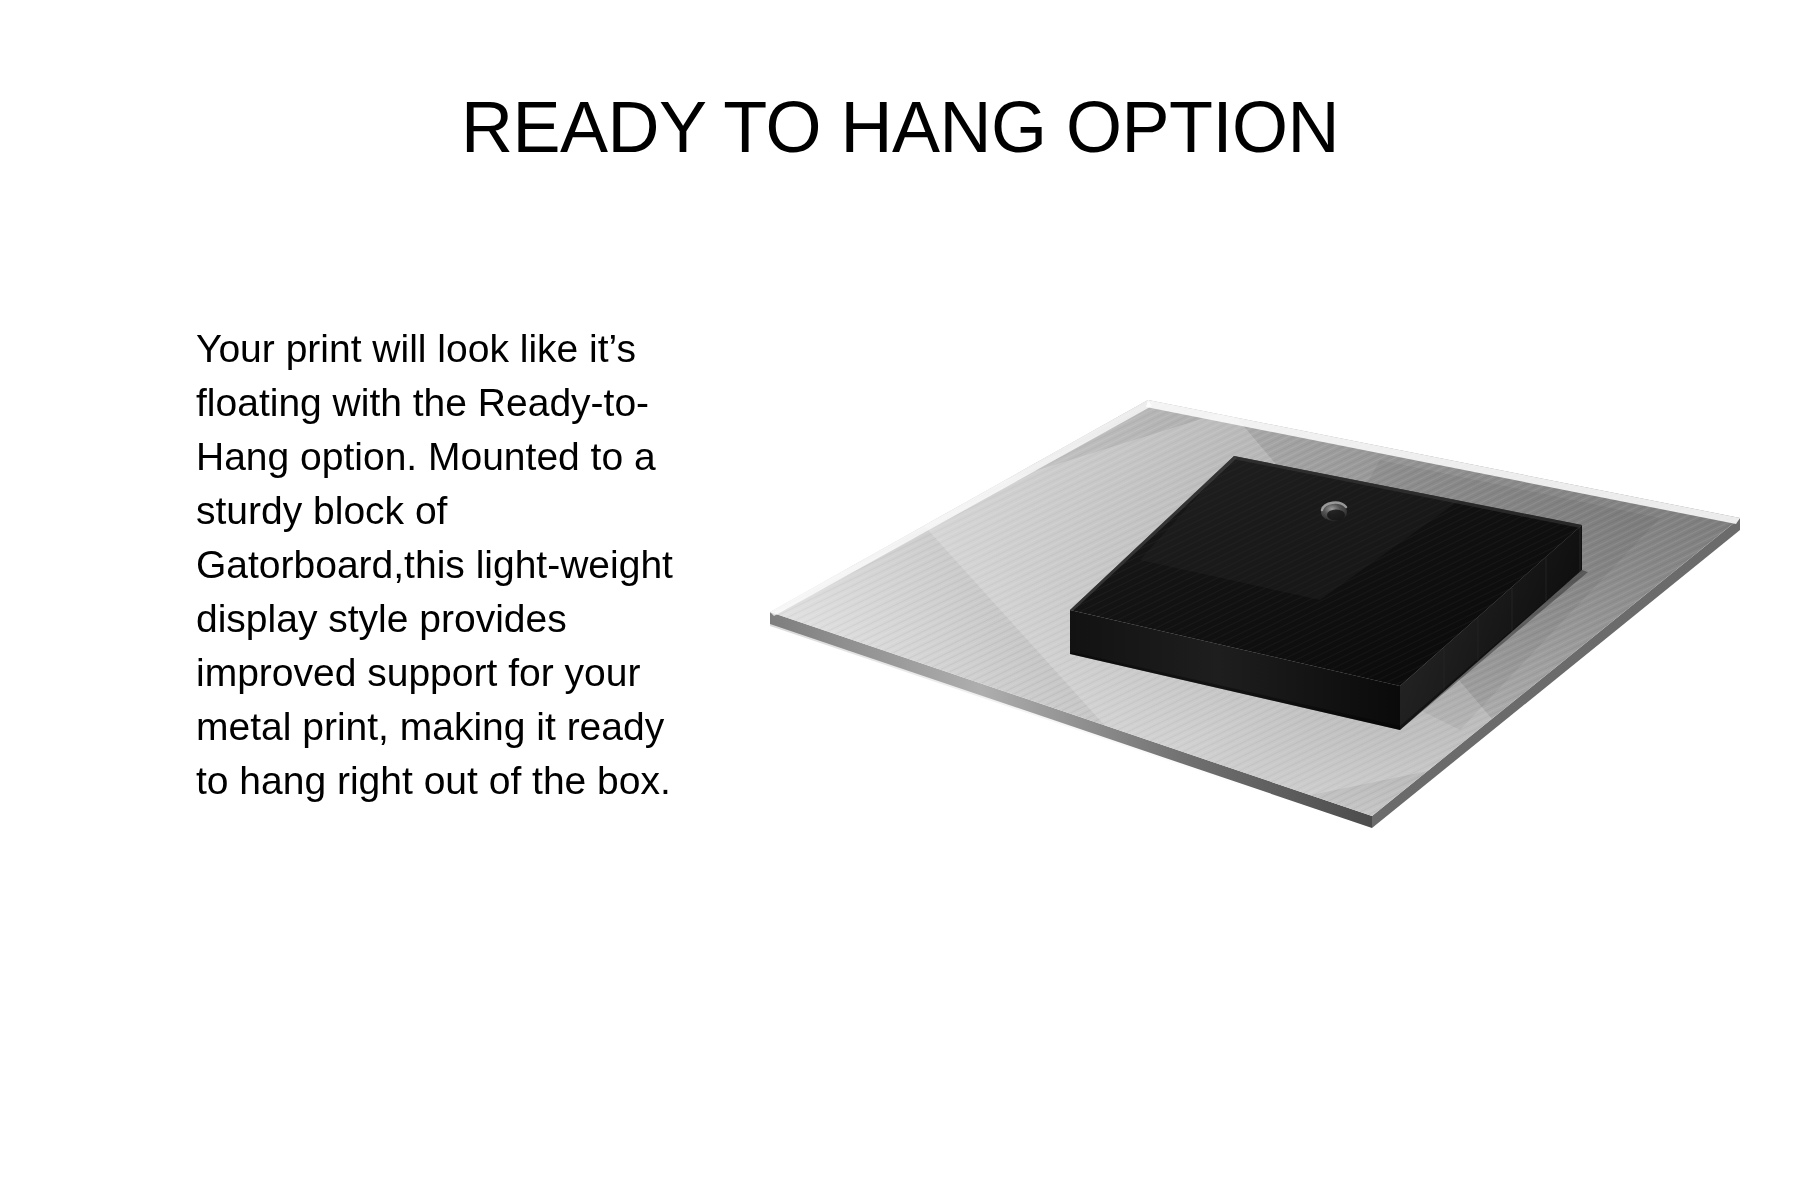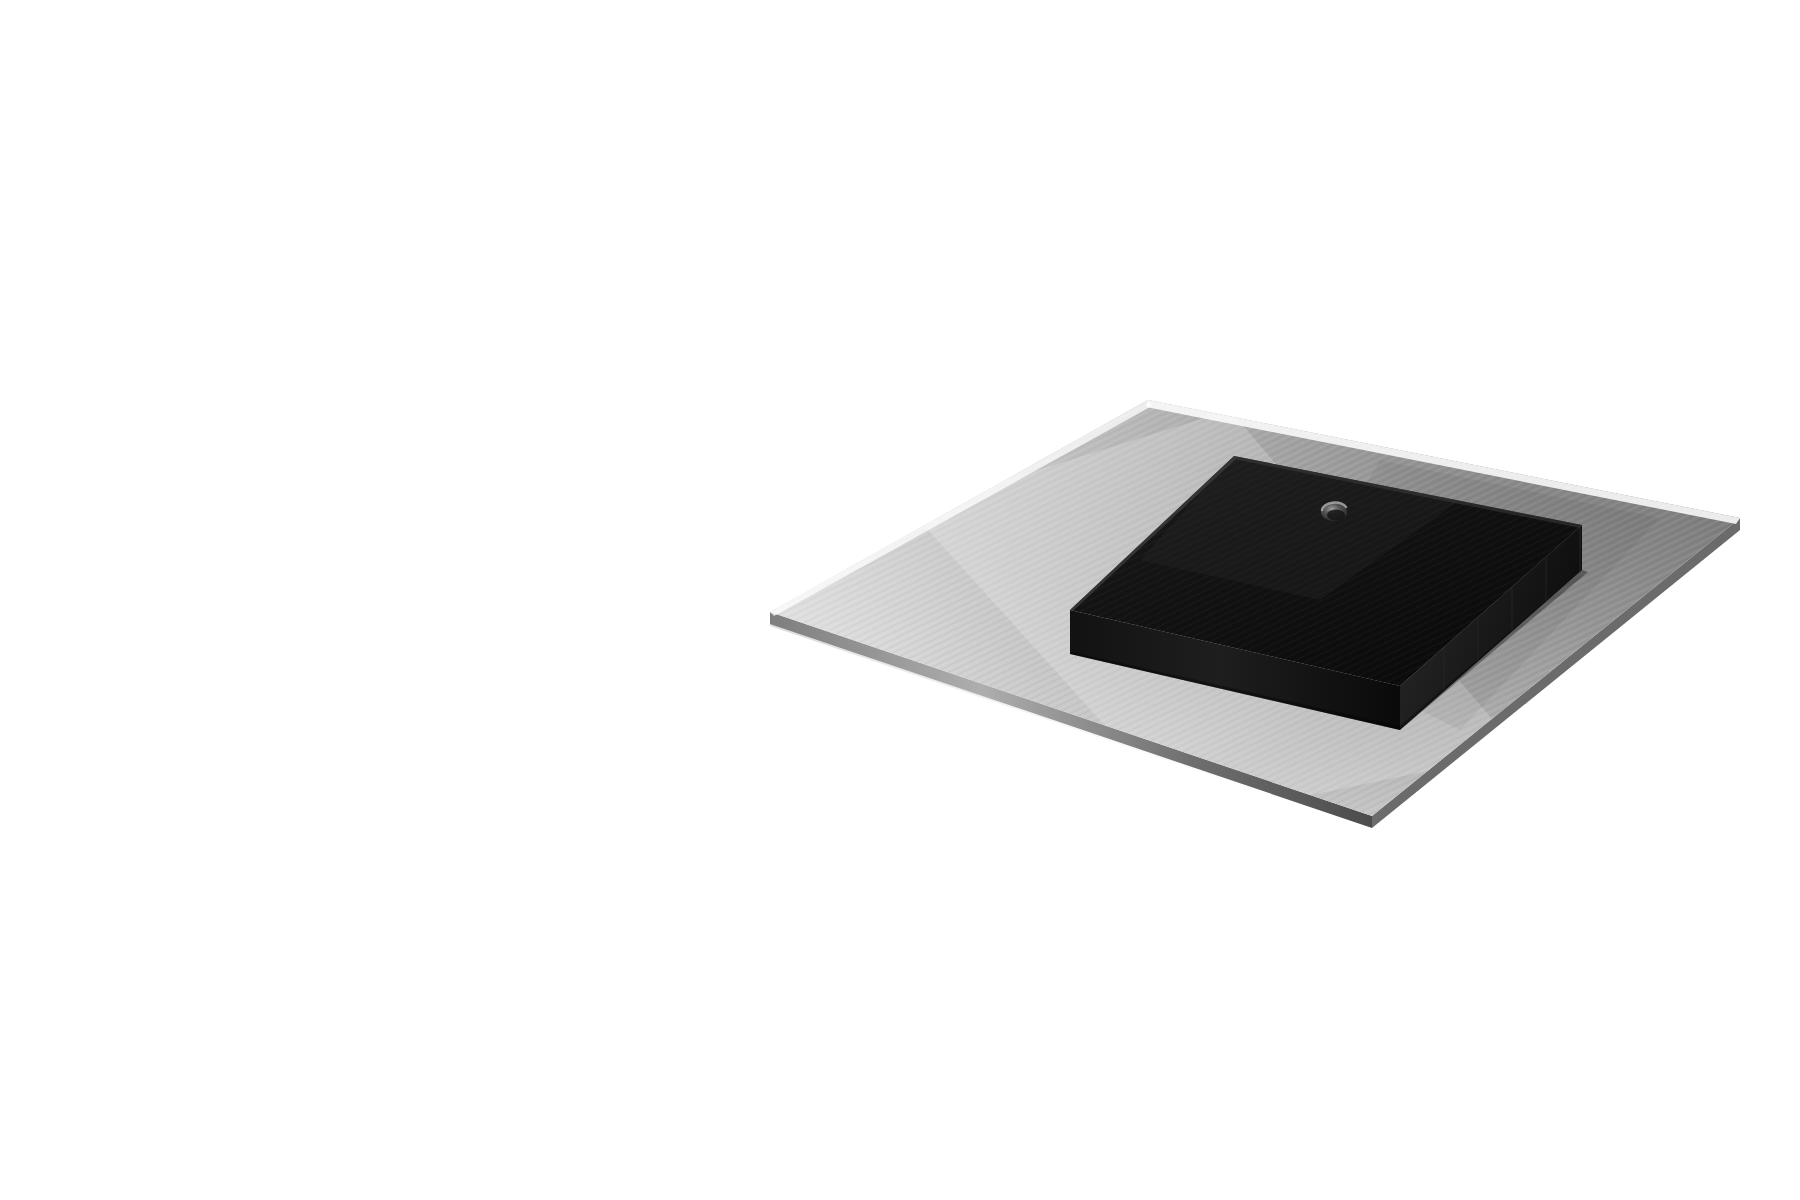--- a/index.html
+++ b/index.html
@@ -70,21 +70,23 @@
     width: 100%;
     height: 100%;
     overflow: visible;
   }
 </style>
 </head>
 <body>
 
 <div class="slide">
 
-
+  <div class="slide-title">READY TO HANG OPTION</div>
+
+  <div class="body-copy">Your print will look like it’s floating with the Ready-to-Hang option. Mounted to a sturdy block of Gatorboard,this light-weight display style provides improved support for your metal print, making it ready to hang right out of the box.</div>
 
   <div class="product-figure">
     <svg viewBox="0 0 980 520" preserveAspectRatio="none">
       <defs>
 
         <linearGradient id="metalTop" x1="0" y1="1" x2="1" y2="0.1">
           <stop offset="0.00" stop-color="#fdfdfd"></stop>
           <stop offset="0.10" stop-color="#efefef"></stop>
           <stop offset="0.26" stop-color="#d6d6d6"></stop>
           <stop offset="0.44" stop-color="#bcbcbc"></stop>

